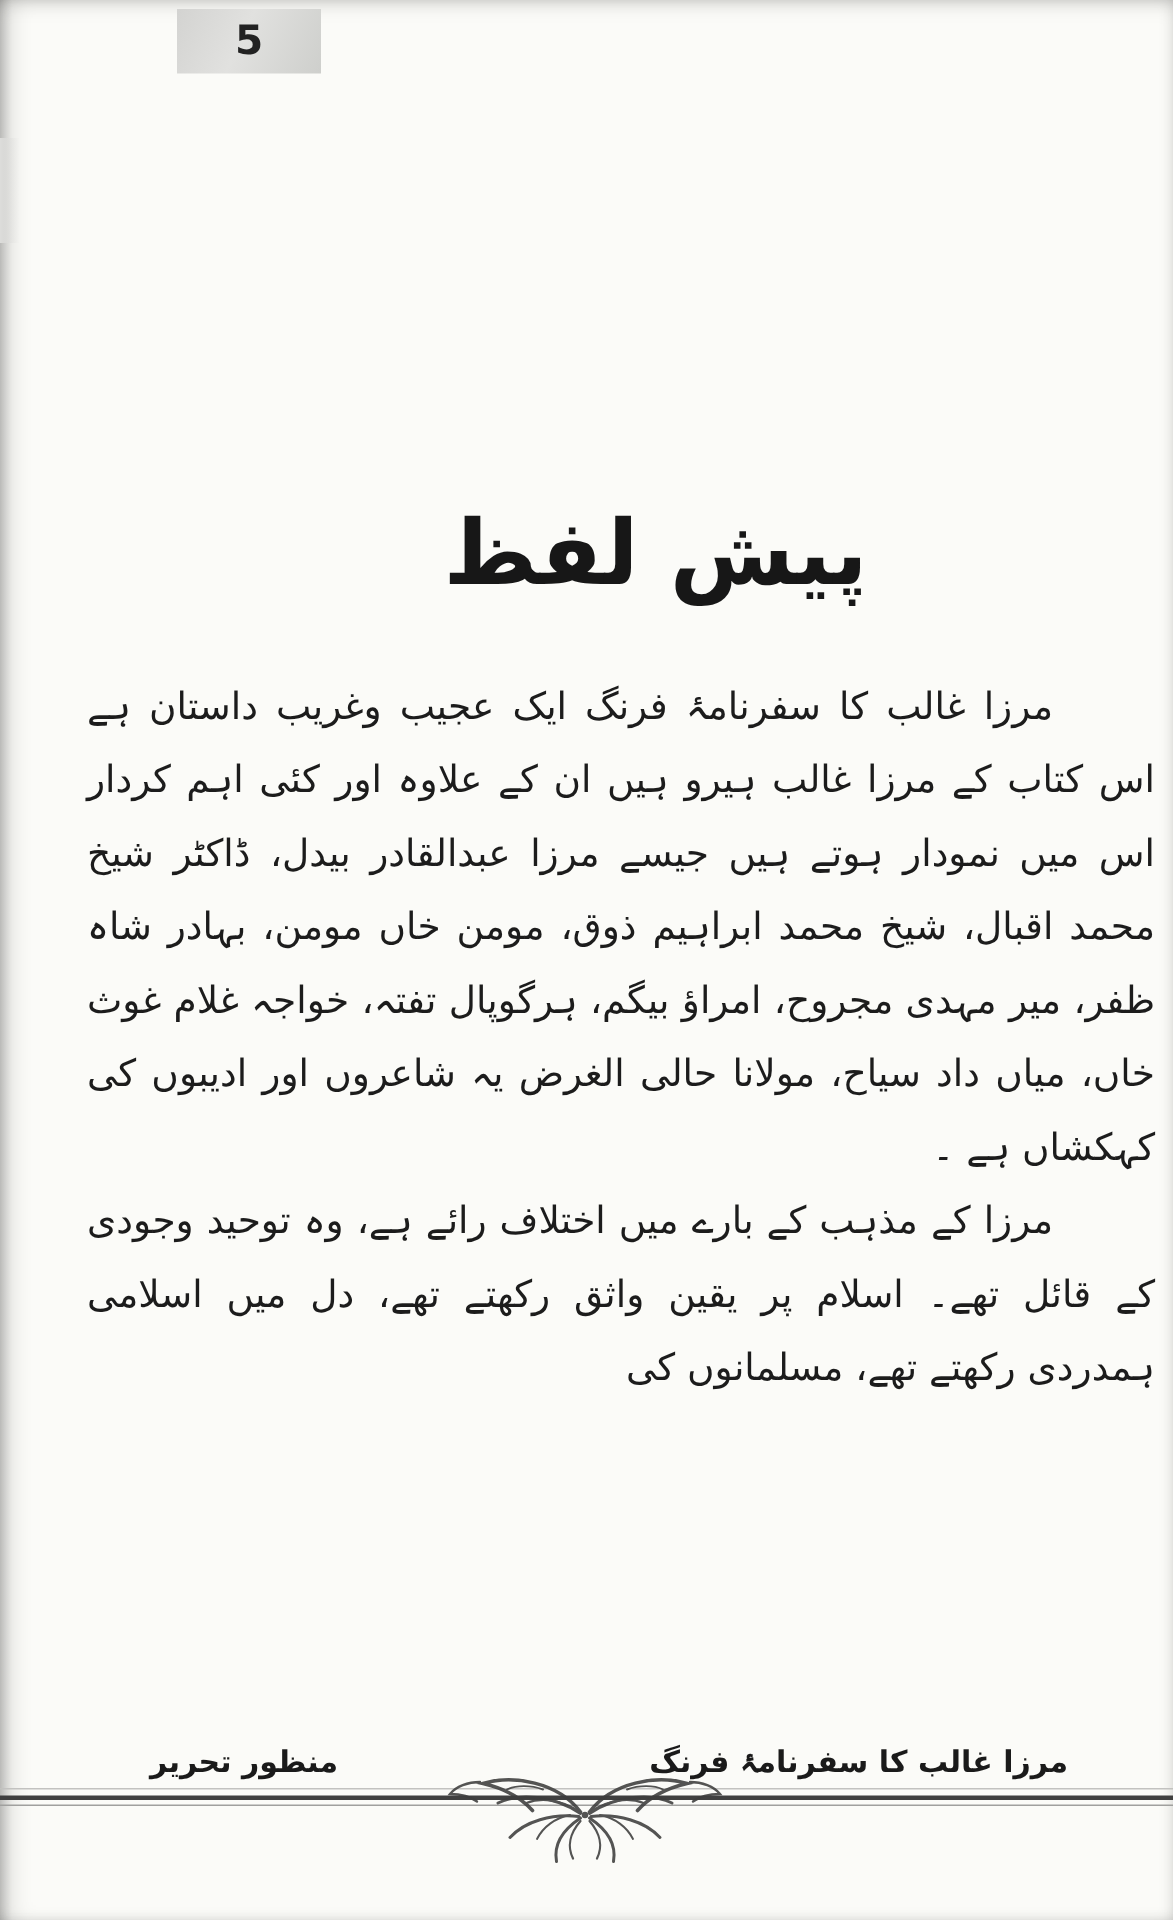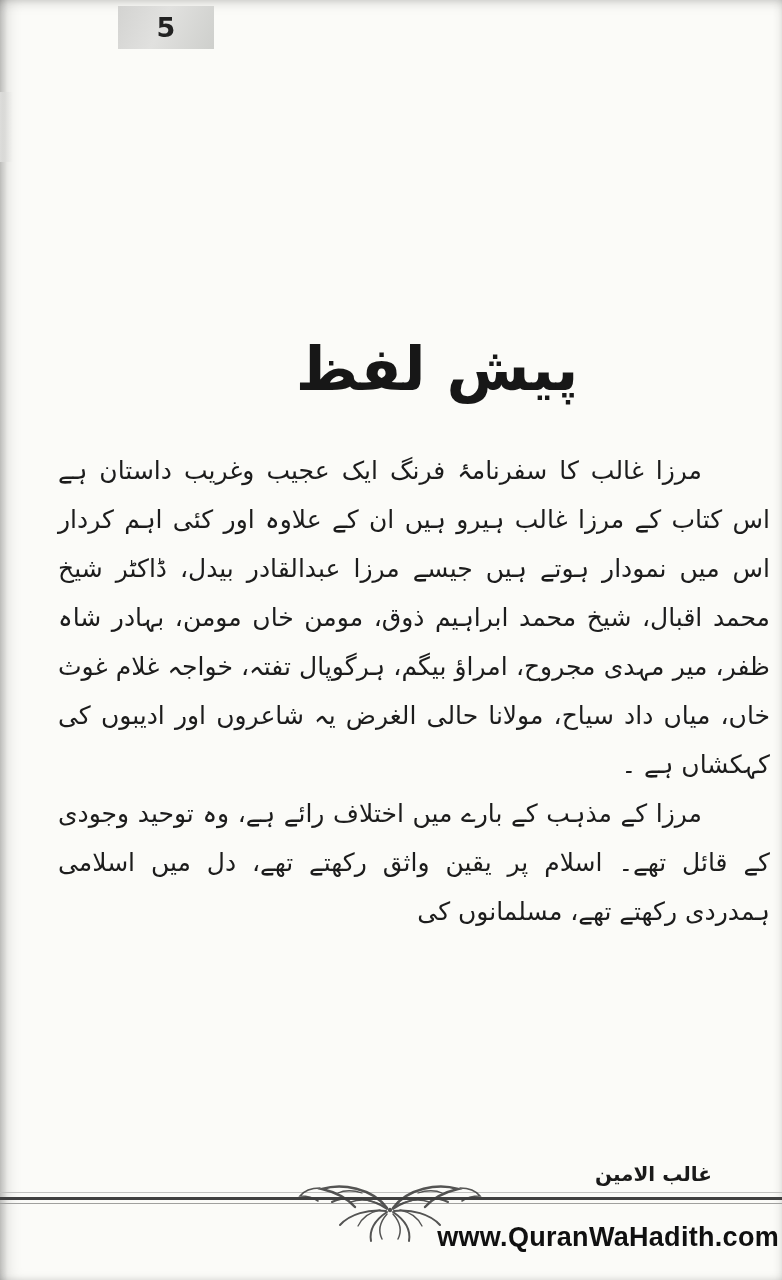--- a/index.html
+++ b/index.html
@@ -83,21 +83,22 @@
   </div>
 
   <h1 class="title">پیش لفظ</h1>
 
   <div class="body-text">
     <p>مرزا غالب کا سفرنامۂ فرنگ ایک عجیب وغریب داستان ہے اس کتاب کے مرزا غالب ہیرو ہیں ان کے علاوہ اور کئی اہم کردار اس میں نمودار ہوتے ہیں جیسے مرزا عبدالقادر بیدل، ڈاکٹر شیخ محمد اقبال، شیخ محمد ابراہیم ذوق، مومن خاں مومن، بہادر شاہ ظفر، میر مہدی مجروح، امراؤ بیگم، ہرگوپال تفتہ، خواجہ غلام غوث خاں، میاں داد سیاح، مولانا حالی الغرض یہ شاعروں اور ادیبوں کی کہکشاں ہے ۔</p>
     <p>مرزا کے مذہب کے بارے میں اختلاف رائے ہے، وہ توحید وجودی کے قائل تھے۔ اسلام پر یقین واثق رکھتے تھے، دل میں اسلامی ہمدردی رکھتے تھے، مسلمانوں کی</p>
   </div>
 
   <div class="footer">
-    <span>غالب الامین</span>
+    <span>مرزا غالب کا سفرنامۂ فرنگ</span>
+    <span>منظور تحریر</span>
   </div>
 
   <div class="rule-light"></div>
   <div class="rule-dark"></div>
   <div class="rule-echo"></div>
 
   <svg class="ornament" width="200" height="74" viewBox="0 0 200 74" aria-hidden="true">
     <g fill="none" stroke="#3d3d3d" stroke-linecap="round" opacity="0.88">
       <g id="orn-half">
         <path d="M103,32 C118,12 148,7 168,13 C155,16 143,22 135,31" stroke-width="2.4"></path>
@@ -108,15 +109,14 @@
         <path d="M103,38 C110,46 112,55 108,63" stroke-width="1.5"></path>
         <path d="M110,34 C120,36 128,42 132,50" stroke-width="1.3"></path>
         <path d="M128,17 C136,14 146,14 152,17" stroke-width="1.3"></path>
         <path d="M170,12 C178,12 186,15 190,20 C183,20 176,22 172,25" stroke-width="1.6"></path>
       </g>
       <use href="#orn-half" transform="translate(200,0) scale(-1,1)"></use>
       <circle cx="100" cy="34" r="2.2" fill="#3d3d3d" stroke="none"></circle>
     </g>
   </svg>
 
-  <div class="watermark">www.QuranWaHadith.com</div>
 
 </div>
 
 </body></html>

